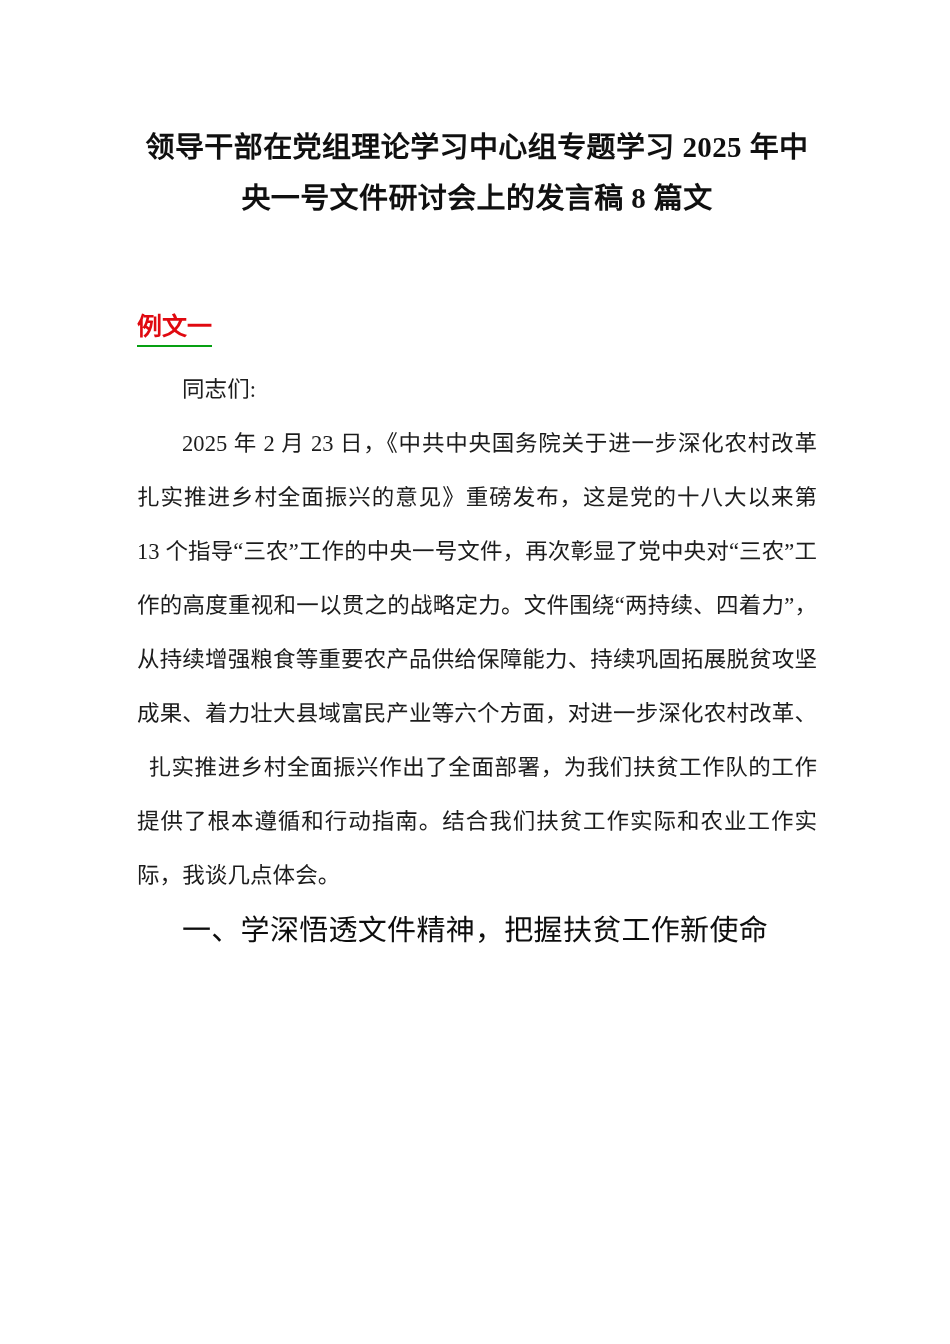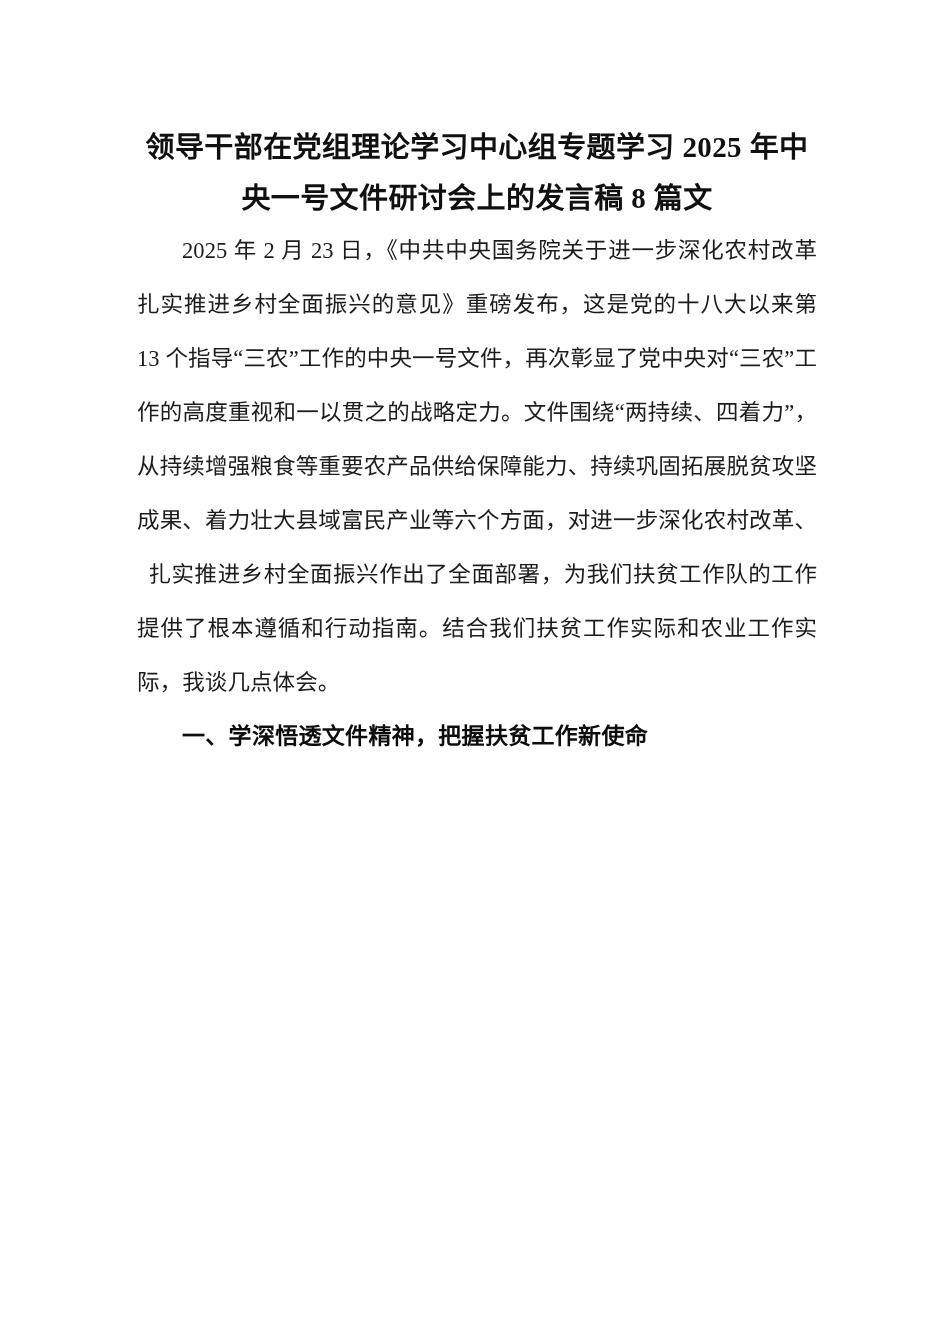--- a/index.html
+++ b/index.html
@@ -72,44 +72,48 @@
   }
   .para.first-body {
     margin-top: 13px;
   }
   .bold {
     font-weight: bold;
     letter-spacing: 0.2px;
   }
   .heading-1 {
     margin: 0;
-    font-size: 23px;
+    font-size: 29px;
     line-height: 54px;
-    font-weight: bold;
+    font-weight: normal;
     text-indent: 45px;
     letter-spacing: 0.3px;
     color: #0d0d0d;
   }
   .gapspace {
     display: inline-block;
     width: 11px;
   }
 </style>
 </head>
 <body>
 
 <div class="page">
   <div class="content">
 
     <h1 class="doc-title">
       <span class="tline">领导干部在党组理论学习中心组专题学习 2025 年中</span>
       <span class="tline">央一号文件研讨会上的发言稿 8 篇文</span>
     </h1>
 
+    <div class="example-heading-wrap">
+      <span class="example-heading">例文一</span>
+    </div>
 
+    <p class="para indent first-body">同志们:</p>
 
     <p class="para indent"><span>2025 年 2 月 23 日，《中共中央国务院关于进一步深化农村改革扎实推进乡村全面振兴的意见》重磅发布，这是党的十八大以来第 13 个指导“三农”工作的中央一号文件，再次彰显了党中央对“三农”工作的高度重视和一以贯之的战略定力。文件围绕“两持续、四着力”，从持续增强粮食等重要农产品供给保障能力、持续巩固拓展脱贫攻坚成果、着力壮大县域富民产业等六个方面，对进一步深化农村改革、</span><span class="gapspace"></span><span>扎实推进乡村全面振兴作出了全面部署，为我们扶贫工作队的工作提供了根本遵循和行动指南。结合我们扶贫工作实际和农业工作实际，我谈几点体会。</span></p>
 
     <p class="heading-1">一、学深悟透文件精神，把握扶贫工作新使命</p>
 
 
   </div>
 </div>
 
 </body></html>

